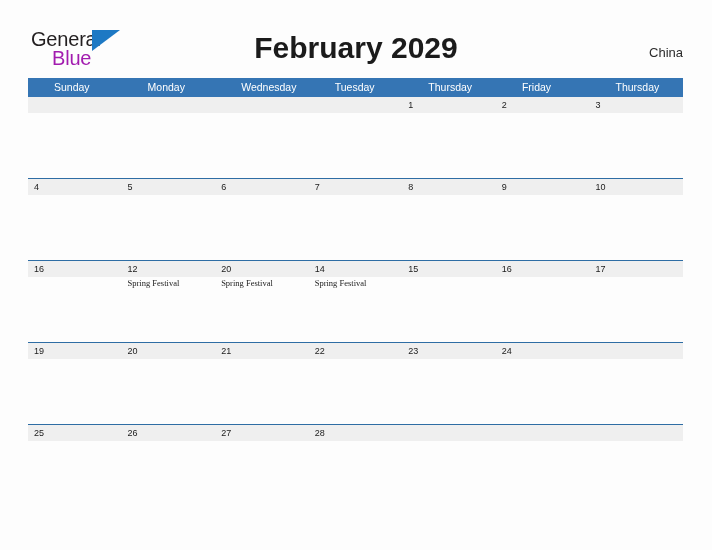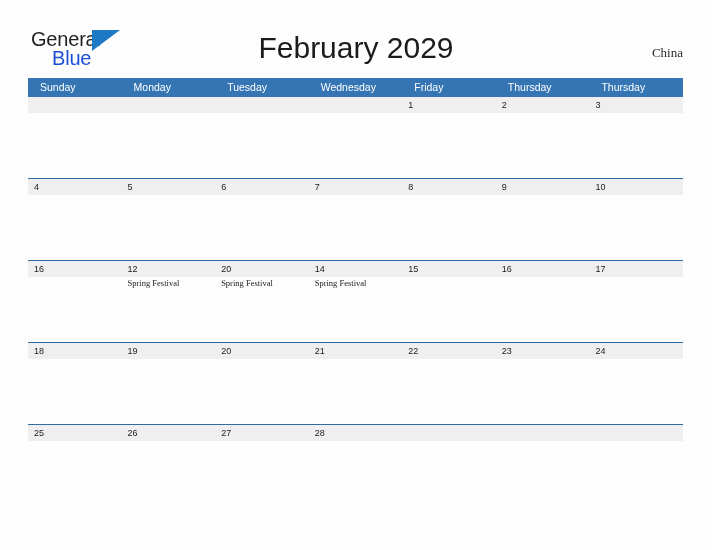--- a/index.html
+++ b/index.html
@@ -36,75 +36,76 @@
     letter-spacing: -0.2px;
     color: #231f20;
     font-family: "Liberation Sans", sans-serif;
   }
   .logo-blue {
     position: absolute;
     left: 21px;
     top: 19px;
     font-size: 20px;
     letter-spacing: -0.2px;
-    color: #1d4ed8;
+    color: #a21caf;
     font-family: "Liberation Sans", sans-serif;
   }
   .logo-flag {
     position: absolute;
     left: 60px;
     top: 2px;
     width: 30px;
     height: 22px;
   }
 
   .calendar-title {
     position: absolute;
     left: 0;
     right: 0;
     top: 31px;
     text-align: center;
     font-size: 30px;
-    font-weight: normal;
+    font-weight: bold;
     color: #1b1b1b;
     letter-spacing: 0px;
     font-family: "Liberation Sans", sans-serif;
   }
 
   .region-label {
     position: absolute;
     right: 29px;
     top: 45px;
     font-size: 13px;
     color: #2b2b2b;
-    font-family: Liberation Serif, serif;
+    font-family: Liberation Sans, sans-serif;
   }
 
   
   .calendar {
     position: absolute;
     left: 28px;
     top: 78px;
     width: 655px;
   }
 
   .weekday-row {
     display: flex;
     background: #3575b4;
     height: 19px;
   }
   .weekday-cell {
     width: 93.571428px;
     box-sizing: border-box;
-    padding-left: 12px;
+    padding-left: 18px;
     color: #ffffff;
     font-size: 10.5px;
     line-height: 19px;
     font-family: "Liberation Sans", sans-serif;
     white-space: nowrap;
+    margin-left: 8px;
   }
 
   .week-row {
     position: relative;
     height: 81px;
     border-top: 1.5px solid #2e6da4;
     display: flex;
   }
   .week-row:first-of-type {
     border-top: none;
@@ -178,24 +179,24 @@
 
   <div class="region-label">China</div>
 
 </div>
 
 <div class="calendar">
 
   <div class="weekday-row">
     <div class="weekday-cell">Sunday</div>
     <div class="weekday-cell">Monday</div>
+    <div class="weekday-cell">Wednesday</div>
     <div class="weekday-cell">Tuesday</div>
-    <div class="weekday-cell">Wednesday</div>
+    <div class="weekday-cell">Thursday</div>
     <div class="weekday-cell">Friday</div>
-    <div class="weekday-cell">Thursday</div>
     <div class="weekday-cell">Thursday</div>
   </div>
 
   <div id="weeks-container">
       <div class="week-row">
         <div class="band-strip"></div>
         <div class="day-cell empty">
           <div class="day-band"></div>
         </div>
         <div class="day-cell empty">
@@ -288,24 +289,20 @@
         </div>
         <div class="day-cell">
           <div class="day-band"></div>
           <div class="day-number">17</div>
         </div>
       </div>
       <div class="week-row">
         <div class="band-strip"></div>
         <div class="day-cell">
           <div class="day-band"></div>
-          <div class="day-number">18</div>
-        </div>
-        <div class="day-cell">
-          <div class="day-band"></div>
           <div class="day-number">19</div>
         </div>
         <div class="day-cell">
           <div class="day-band"></div>
           <div class="day-number">20</div>
         </div>
         <div class="day-cell">
           <div class="day-band"></div>
           <div class="day-number">21</div>
         </div>

